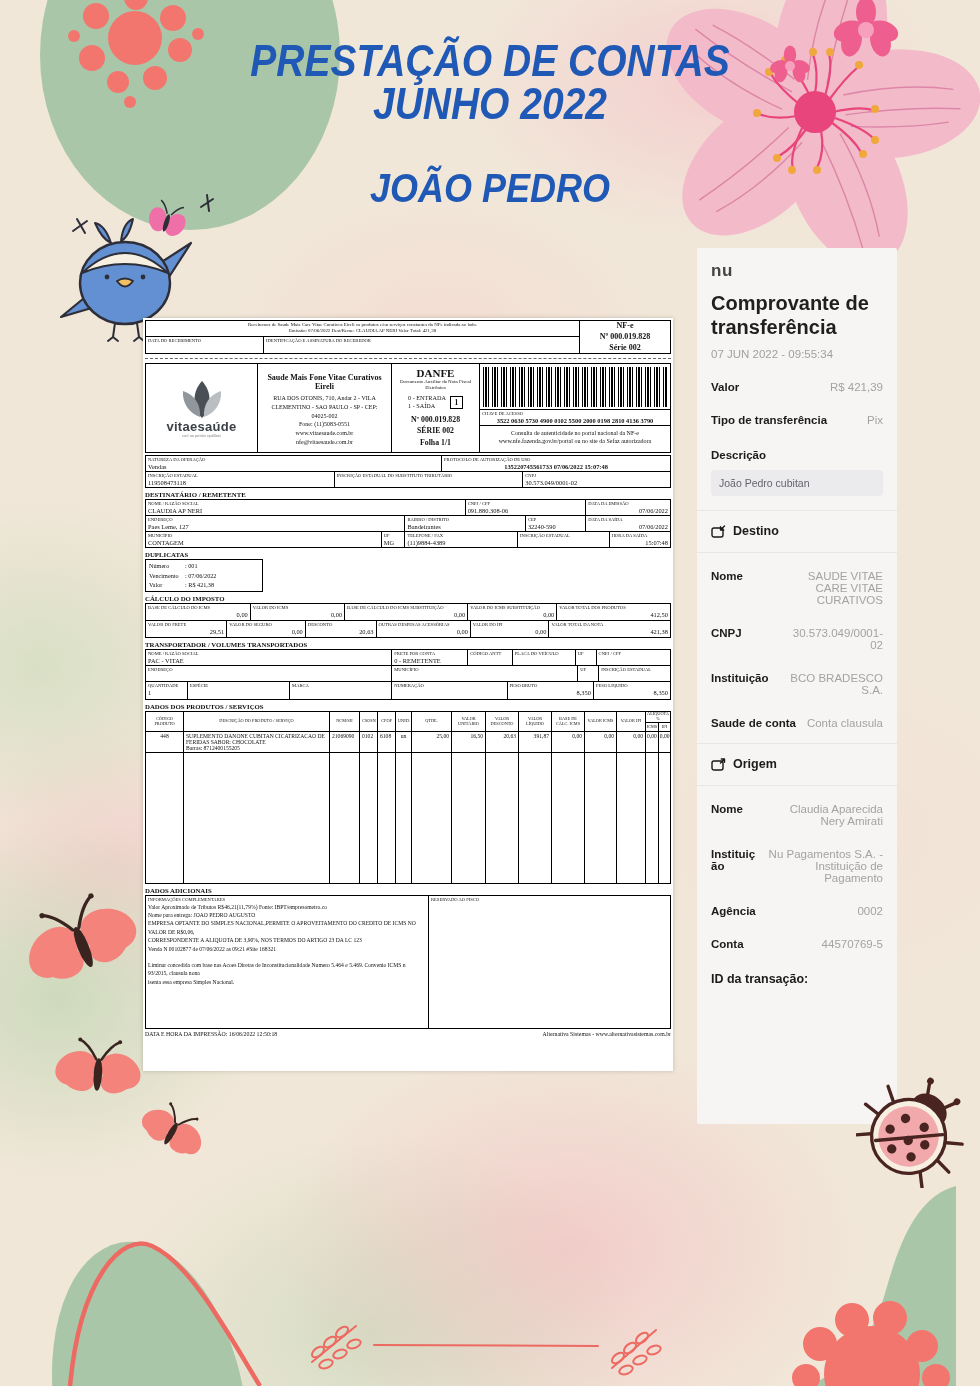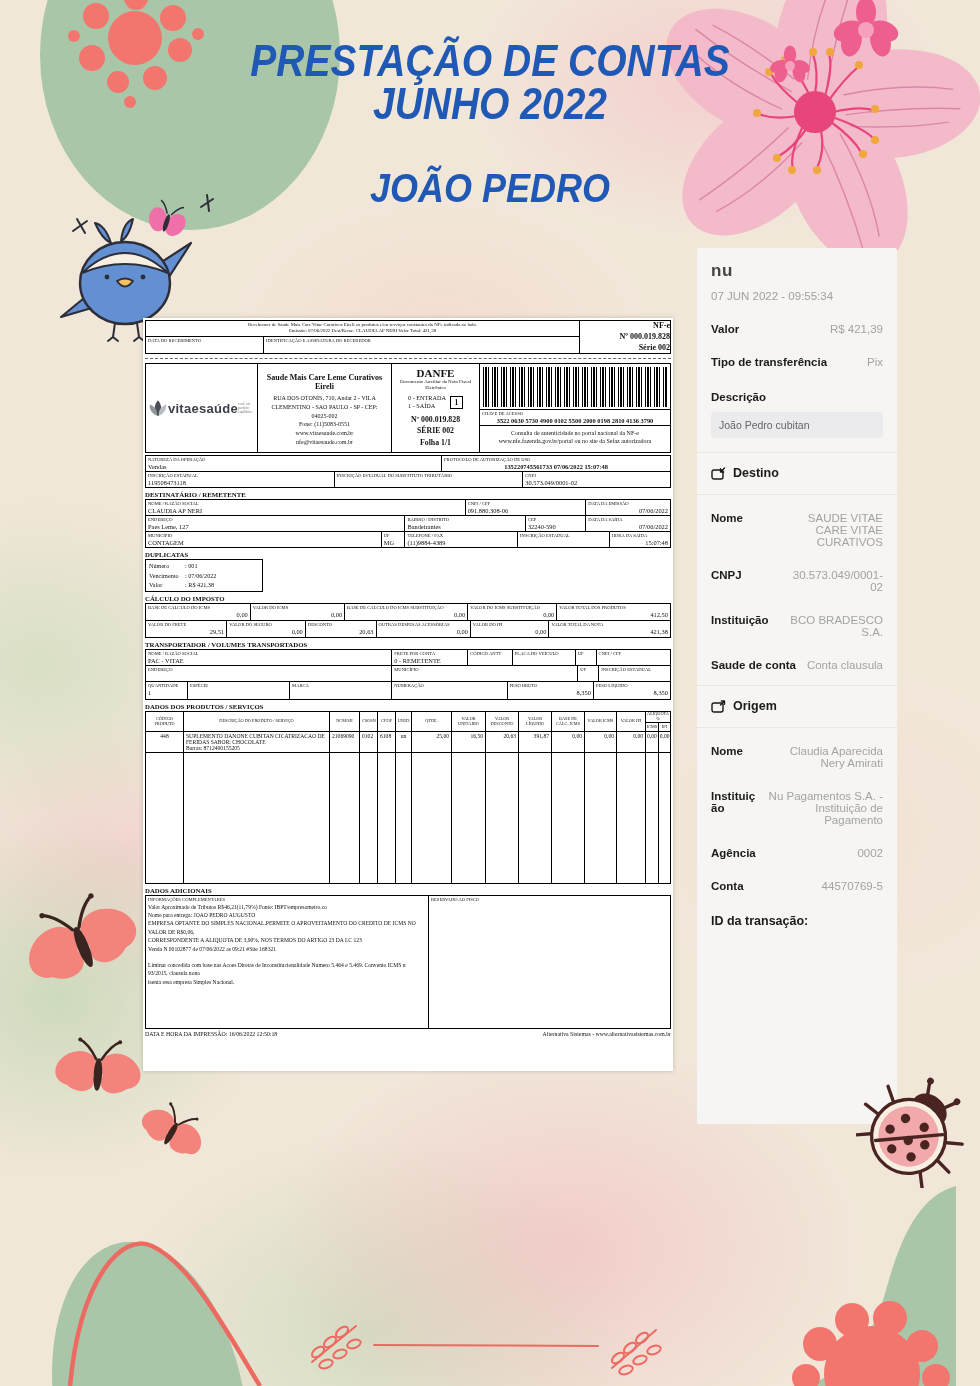--- a/index.html
+++ b/index.html
@@ -36,21 +36,21 @@
   .cl:last-child{border-right:none;}
   .lb{font-size:4.6px;line-height:1.2;}
   .vl{font-size:6.4px;line-height:1.15;}
   .b{font-weight:bold;}
   .ctr{text-align:center;}
   .rt{text-align:right;}
   .sct{font-weight:bold;font-size:6.8px;margin:3px 0 1px;}
   .cut{border-top:1.5px dashed #666;margin:4px 0;}
   .tiny{font-size:4.9px;line-height:1.3;text-align:center;}
   .nfebox{display:flex;flex-direction:column;justify-content:center;align-items:center;font-weight:bold;font-size:8px;line-height:1.35;}
-  .logocell{display:flex;flex-direction:row;align-items:center;justify-content:center;}
+  .logocell{display:flex;flex-direction:column;align-items:center;justify-content:center;}
   .logoword{font-family:"Liberation Sans",sans-serif;font-weight:bold;font-size:13px;color:#3c4148;letter-spacing:.3px;}
   .logotag{font-size:3.6px;color:#777;}
   .compname{font-weight:bold;font-size:8px;text-align:center;margin:3px 0 3px;}
   .compline{font-size:6px;text-align:center;line-height:1.45;}
   .danfet{font-weight:bold;font-size:11px;text-align:center;line-height:1;margin-top:3px;}
   .danfes{font-size:5px;text-align:center;line-height:1.2;}
   .es{display:flex;align-items:center;justify-content:center;gap:4px;margin:3px 0;}
   .esl{font-size:6.2px;line-height:1.3;}
   .tipobox{width:11px;height:11px;border:1px solid #000;font-weight:bold;font-size:7.5px;display:flex;align-items:center;justify-content:center;}
   .danfen{font-weight:bold;font-size:7.8px;text-align:center;line-height:1.5;}
@@ -290,40 +290,40 @@
       </div>
       <div class="row" style="height:16px;">
         <div class="cl" style="width:118px;">
             <div class="lb">DATA DO RECEBIMENTO</div>
           </div>
         <div class="cl" style="flex:1;">
             <div class="lb">IDENTIFICAÇÃO E ASSINATURA DO RECEBEDOR</div>
           </div>
       </div>
     </div>
-    <div class="nfebox" style="width:90px;align-items:flex-end;">
+    <div class="nfebox" style="width:90px;">
       <div>NF-e</div>
       <div>Nº 000.019.828</div>
       <div>Série 002</div>
     </div>
   </div>
   <div class="cut"></div>
 
   <div class="bx row" style="height:88px;">
     <div class="cl logocell" style="width:112px;">
       <svg width="46" height="40" viewBox="0 0 46 40">
         <path d="M23 39 C14 30 12 14 23 2 C34 14 32 30 23 39 Z" fill="#4a4f55"></path>
         <path d="M21 38 C10 34 3 24 4 12 C16 16 22 26 21 38 Z" fill="#8f969c"></path>
         <path d="M25 38 C36 34 43 24 42 12 C30 16 24 26 25 38 Z" fill="#b9bec2"></path>
       </svg>
       <div class="logoword">vitaesaúde</div>
       <div class="logotag">você em perfeito equilíbrio</div>
     </div>
     <div class="cl" style="width:134px;display:flex;flex-direction:column;justify-content:center;">
-      <div class="compname">Saude Mais Care Leme Curativos Eireli</div>
+      <div class="compname">Saude Mais Fone Vitae Curativos Eireli</div>
       <div class="compline">RUA DOS OTONIS, 710, Andar 2 - VILA</div>
       <div class="compline">CLEMENTINO - SAO PAULO - SP - CEP:</div>
       <div class="compline">04025-002</div>
       <div class="compline">Fone: (11)5083-0551</div>
       <div class="compline">www.vitaesaude.com.br</div>
       <div class="compline">nfe@vitaesaude.com.br</div>
     </div>
     <div class="cl" style="width:88px;">
       <div class="danfet">DANFE</div>
       <div class="danfes">Documento Auxiliar da Nota Fiscal Eletrônica</div>
@@ -653,20 +653,21 @@
   </div>
 
   <div class="docfoot">
     <span>DATA E HORA DA IMPRESSÃO: 16/06/2022 12:50:18</span>
     <span>Alternativa Sistemas - www.alternativasistemas.com.br</span>
   </div>
 </div>
 
 <div class="receipt">
   <div class="r-logo">nu</div>
+  <h1 class="r-title">Comprovante de transferência</h1>
   <div class="r-date">07 JUN 2022 - 09:55:34</div>
 
   <div class="r-row">
     <span class="r-lb">Valor</span>
     <span class="r-vl">R$ 421,39</span>
   </div>
   <div class="r-row">
     <span class="r-lb">Tipo de transferência</span>
     <span class="r-vl">Pix</span>
   </div>

